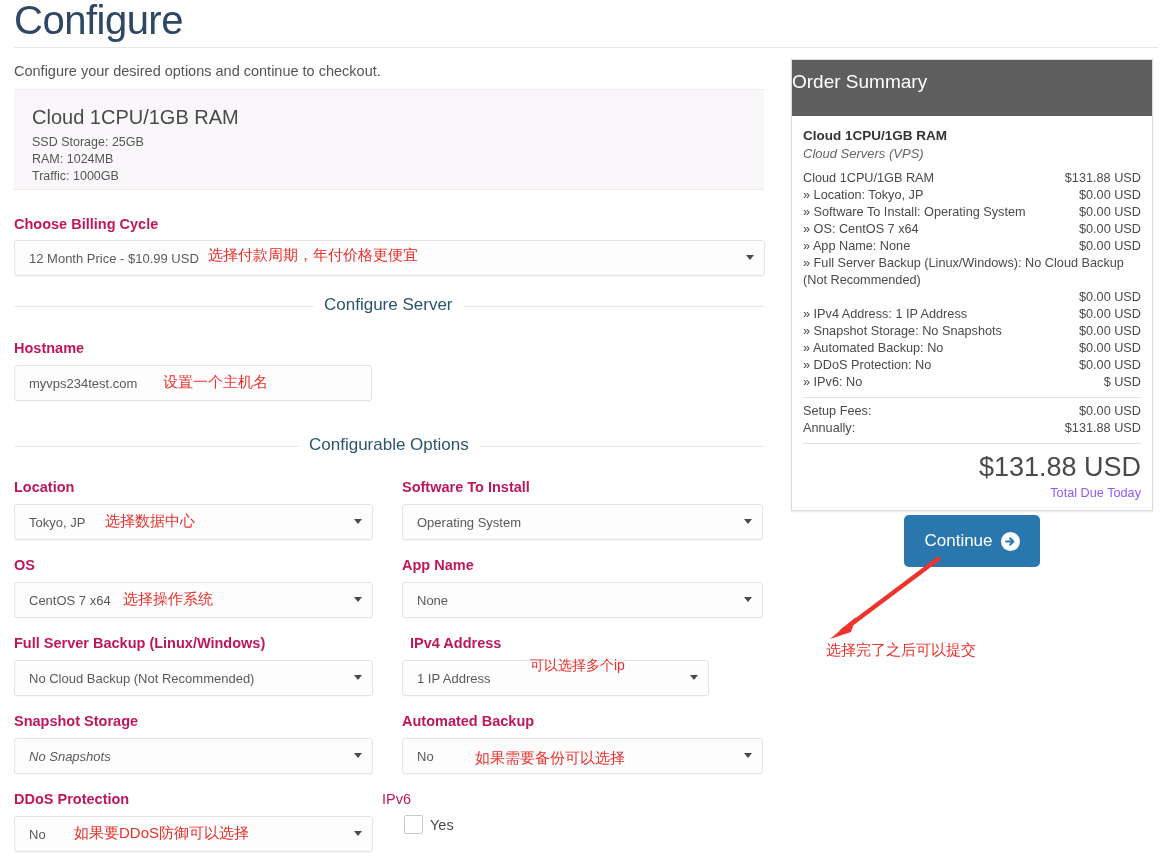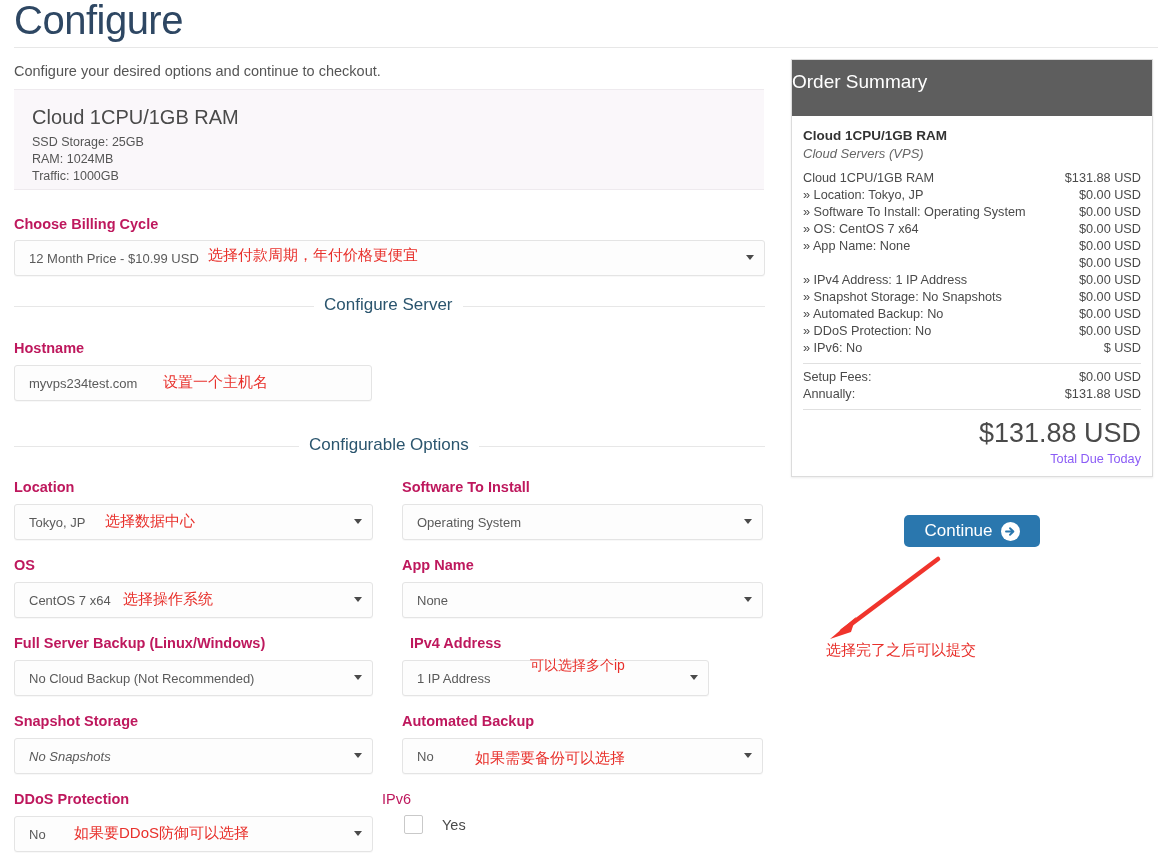--- a/index.html
+++ b/index.html
@@ -107,21 +107,21 @@
   .sum-row.wrapped .l { display:block; }
   .sum-row.wrapped .r { display:block; text-align:right; }
   .sum-sep { height:1px; background:#e0e0e0; margin:6px 0 5px 0; }
   .sum-total-big {
     text-align:right; font-size:27px; color:#4a4a4a; line-height:36px; font-weight:400;
   }
   .sum-total-label { text-align:right; font-size:12.7px; color:#8b5cf6; line-height:17px; }
 
   
   .continue-btn {
-    position:absolute; left:904px; top:515px; width:136px; height:32px;
+    position:absolute; left:904px; top:515px; width:136px; height:52px;
     background:#2a77ae; border-radius:5px; border:none;
     color:#fff; font-size:17px; font-family:"Liberation Sans", sans-serif;
     cursor:pointer; display:flex; align-items:center; justify-content:center; gap:8px;
   }
   .arrow-circle { display:inline-block; width:19px; height:19px; }
 
   
   .red-arrow { position:absolute; left:820px; top:555px; }
 </style>
 </head>
@@ -242,21 +242,21 @@
   </div>
   <div class="select-box" style="position:absolute; left:402px; top:738px; width:361px;">
     <span class="sel-val">No</span>
     <span class="caret"></span>
   </div>
   <div class="cn" style="left:475px; top:748px;">如果需要备份可以选择</div>
 
   <div style="position:absolute; left:382px; top:789px;">
     <div class="field-label" style="font-weight:400;">IPv6</div>
   </div>
-  <div style="position:absolute; left:404px; top:815px; display:flex; align-items:center; gap:19px;">
+  <div style="position:absolute; left:404px; top:815px; display:flex; align-items:center; gap:7px;">
     <span style="display:inline-block; width:19px; height:19px; border:1px solid #c9c9c9; background:#fff; border-radius:2px;"></span>
     <span style="font-size:14.5px; color:#4a4a4a;">Yes</span>
   </div>
 
   <div class="summary">
     <div class="summary-head">Order Summary</div>
     <div class="summary-body">
       <div class="sum-prod">Cloud 1CPU/1GB RAM</div>
       <div class="sum-cat">Cloud Servers (VPS)</div>
       <div class="sum-rows">
@@ -274,20 +274,21 @@
         </div>
         <div class="sum-row">
           <span class="l">» OS: CentOS 7 x64</span>
           <span class="r">$0.00 USD</span>
         </div>
         <div class="sum-row">
           <span class="l">» App Name: None</span>
           <span class="r">$0.00 USD</span>
         </div>
         <div class="sum-row wrapped">
+          <span class="l">» Full Server Backup (Linux/Windows): No Cloud Backup (Not Recommended)</span>
           <span class="r">$0.00 USD</span>
         </div>
         <div class="sum-row">
           <span class="l">» IPv4 Address: 1 IP Address</span>
           <span class="r">$0.00 USD</span>
         </div>
         <div class="sum-row">
           <span class="l">» Snapshot Storage: No Snapshots</span>
           <span class="r">$0.00 USD</span>
         </div>

